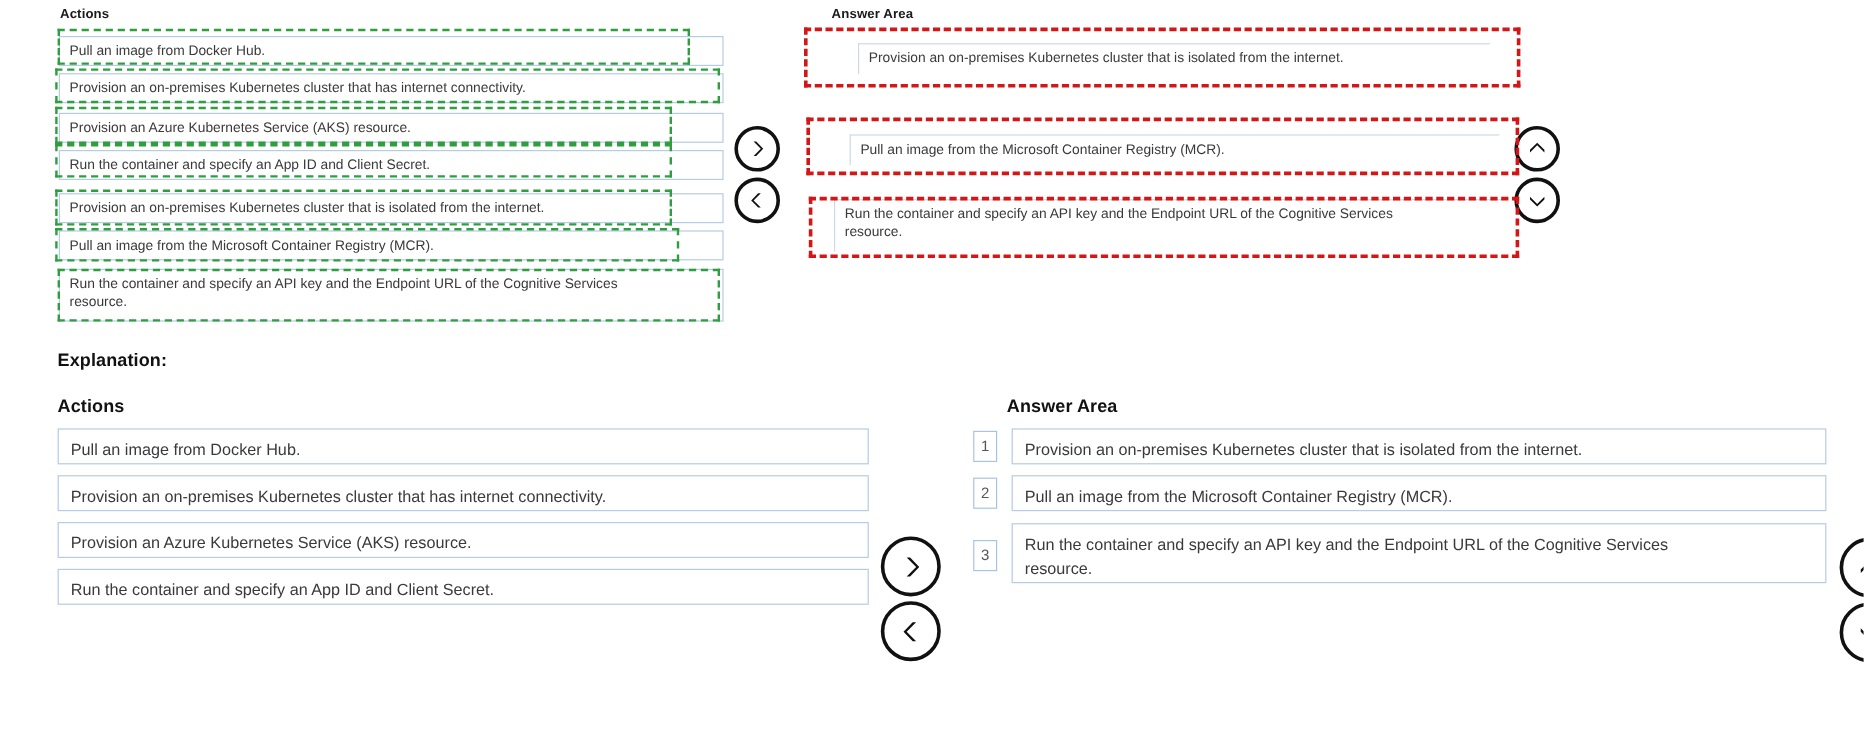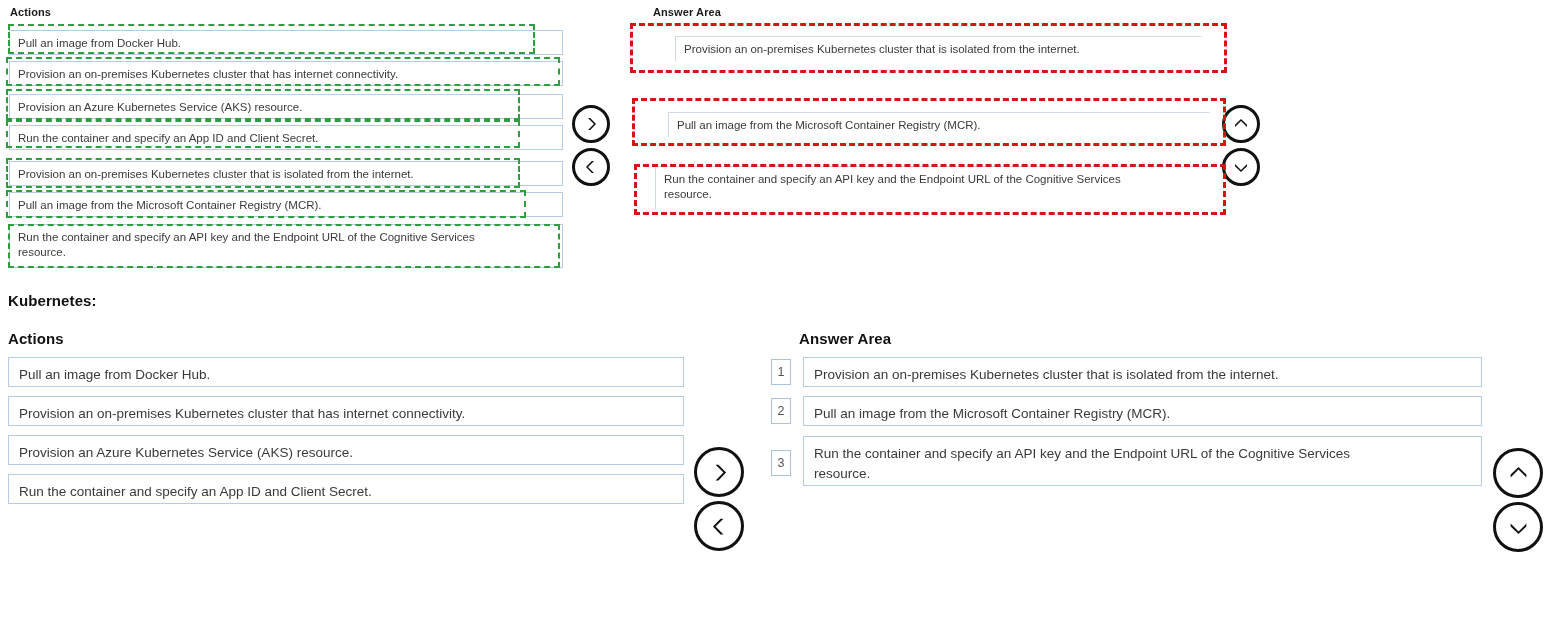--- a/index.html
+++ b/index.html
@@ -9,21 +9,21 @@
   }
   body {
     width: 1553px;
     height: 620px;
     position: relative;
     font-family: "Liberation Sans", "DejaVu Sans", sans-serif;
     color: #2b2b2b;
     overflow: hidden;
   }
 
-  .abs { position: absolute; }
+  .abs { position: absolute; margin-left: 40px; }
 
   
   .heading-sm {
     font-size: 11px;
     font-weight: bold;
     color: #1a1a1a;
     letter-spacing: 0.1px;
     white-space: nowrap;
   }
   .heading-lg {
@@ -181,21 +181,21 @@
 <div class="abs ann ann-green" style="left:6px; top:89px; width:514px; height:31px;"></div>
 <div class="abs ann ann-green" style="left:6px; top:120px; width:514px; height:28px;"></div>
 <div class="abs ann ann-green" style="left:6px; top:158px; width:514px; height:30px;"></div>
 <div class="abs ann ann-green" style="left:6px; top:190px; width:520px; height:28px;"></div>
 <div class="abs ann ann-green" style="left:8px; top:224px; width:552px; height:44px;"></div>
 
 <div class="abs ann ann-red" style="left:630px; top:23px; width:597px; height:50px;"></div>
 <div class="abs ann ann-red" style="left:632px; top:98px; width:594px; height:48px;"></div>
 <div class="abs ann ann-red" style="left:634px; top:164px; width:592px; height:51px;"></div>
 
-<div class="abs heading-lg" style="left:8px; top:292px;">Kubernetes:</div>
+<div class="abs heading-lg" style="left:8px; top:292px;">Explanation:</div>
 
 <div class="abs heading-lg" style="left:8px; top:330px;">Actions</div>
 
 <div class="abs heading-lg" style="left:799px; top:330px;">Answer Area</div>
 
 <div class="abs opt-box-lg" style="left:8px; top:357px; width:676px; height:30px;">
   <span class="opt-text-lg">Pull an image from Docker Hub.</span>
 </div>
 <div class="abs opt-box-lg" style="left:8px; top:396px; width:676px; height:30px;">
   <span class="opt-text-lg">Provision an on-premises Kubernetes cluster that has internet connectivity.</span>

